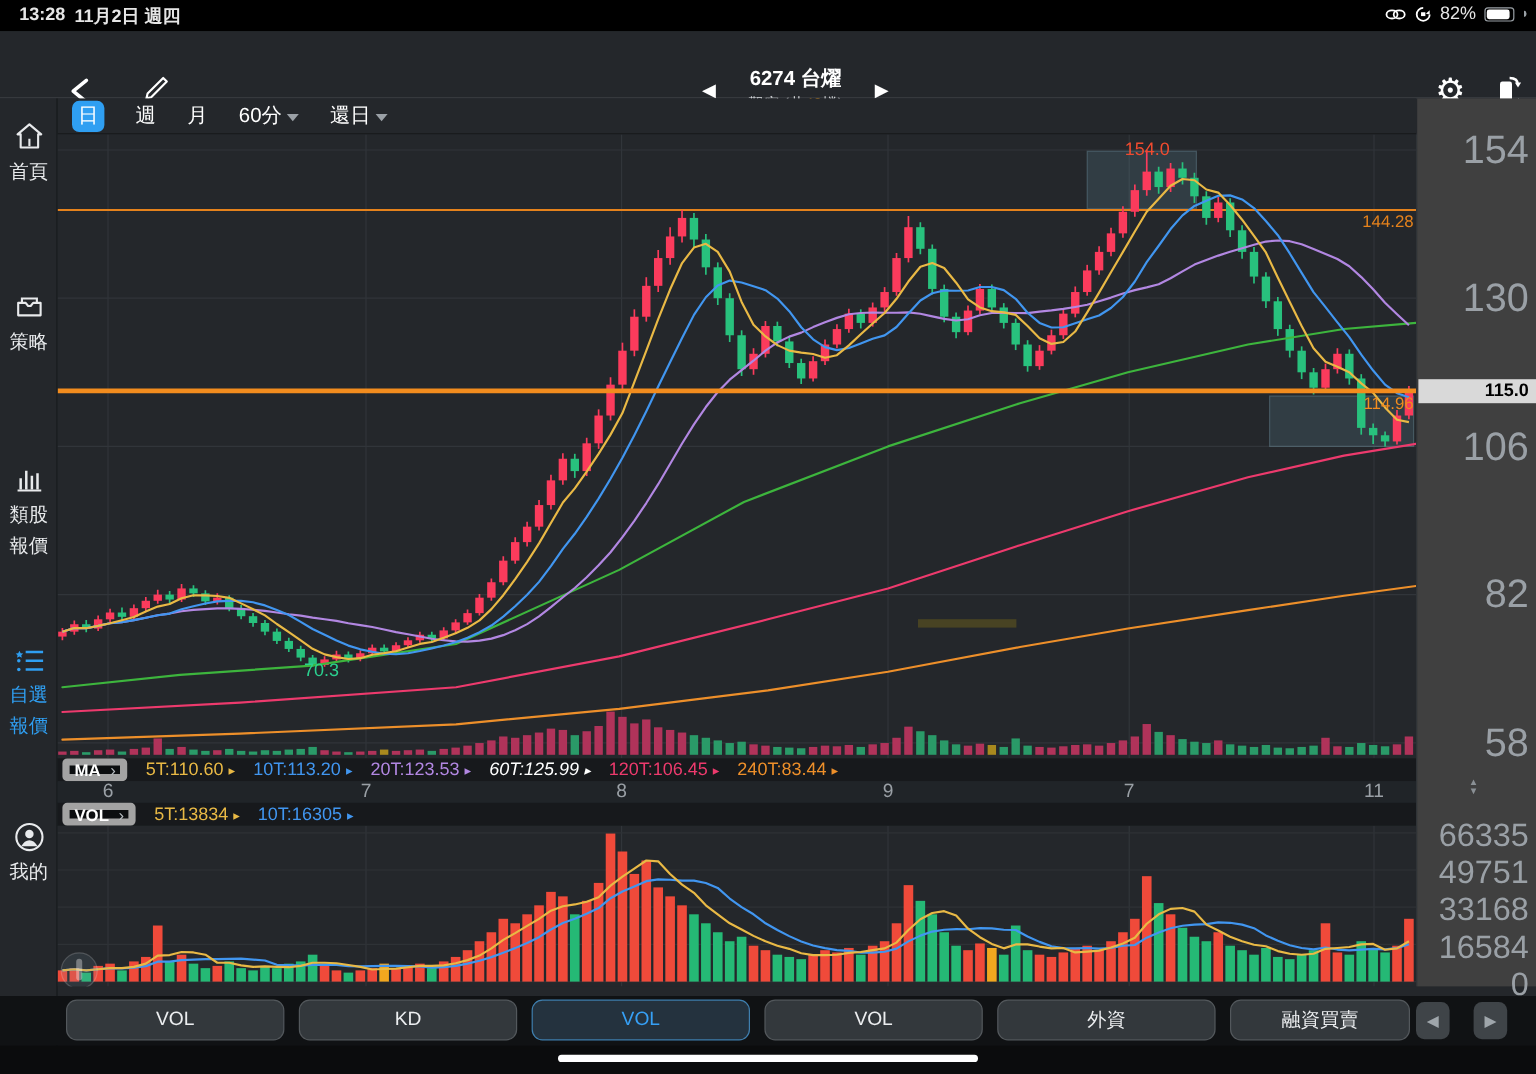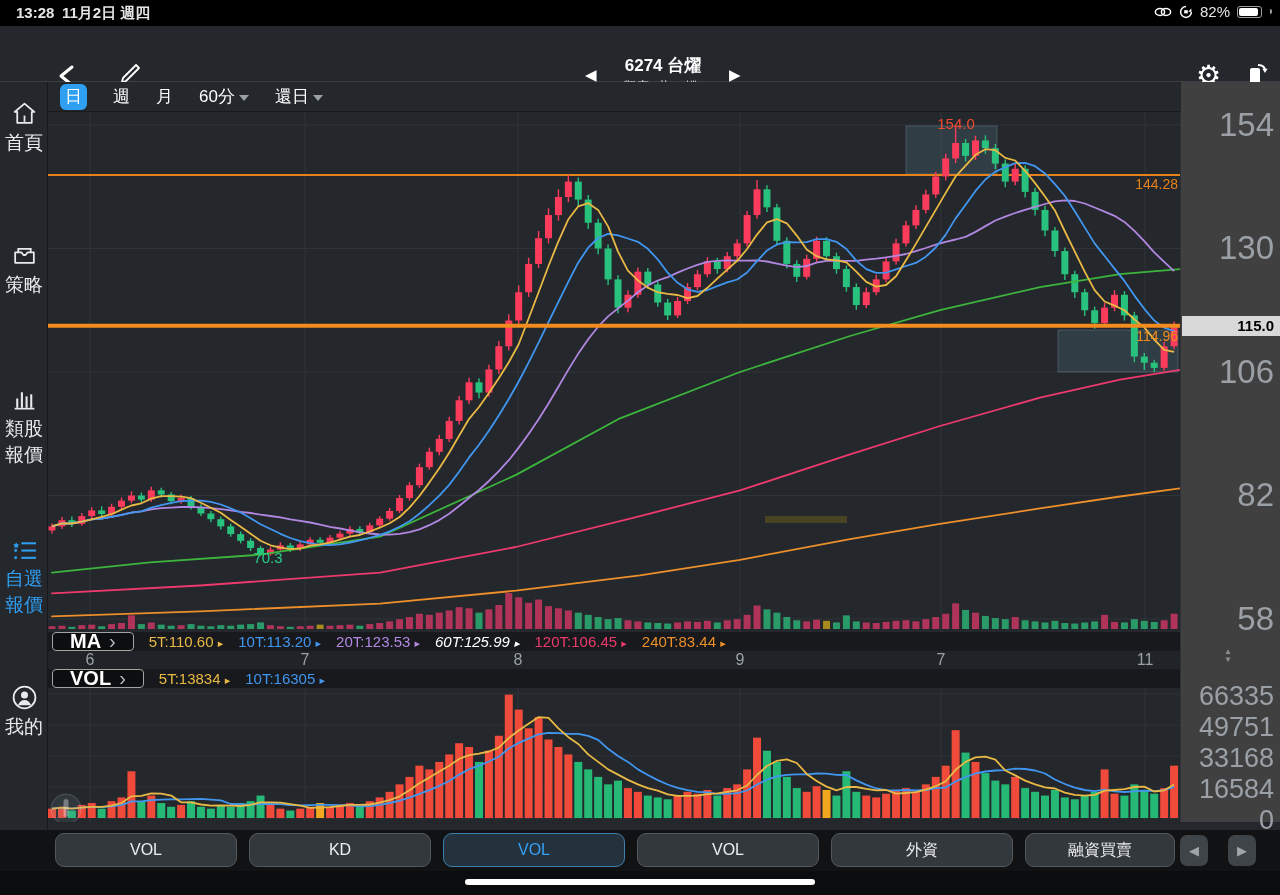--- a/index.html
+++ b/index.html
@@ -41,21 +41,21 @@
               border-top:6px solid #9aa0a6; margin-left:4px; margin-top:3px; }
   #auto-widget { position:absolute; left:1250px; top:84px; width:30px; text-align:center; color:#fff; }
   #auto-chevron { width:9px; height:9px; border-left:2px solid #fff; border-top:2px solid #fff;
                   transform:rotate(45deg); margin:0 auto; }
   #auto-text { font-size:8px; font-weight:700; letter-spacing:.5px; margin-top:-2px; }
 
   
   #sidebar { position:absolute; left:0; top:82px; width:48px; height:813px; background:#24272b;
              border-right:1px solid #17191b; }
   .sb-item { position:absolute; left:0; width:48px; text-align:center; cursor:pointer; }
-  .sb-label { font-size:19px; line-height:26px; color:#e8eaec; }
+  .sb-label { font-size:16px; line-height:26px; color:#e8eaec; }
   .sb-item.active .sb-label { color:#2f9ff2; }
 
   
   #main-chart, #vol-chart { position:absolute; left:48px; background:#24272b; }
   #main-chart { top:112px; }
   #vol-chart  { top:688px; }
   #axis-border { position:absolute; left:1180px; top:112px; width:1px; height:710px; background:#2f3337; }
 
   
   #right-panel { position:absolute; left:1181px; top:82px; width:99px; height:740px; background:#404040; }
@@ -65,22 +65,22 @@
                  font-size:15px; font-weight:700; text-align:right; padding:1px 6px 16px 0; }
   #updown-icon { position:absolute; left:1224px; top:648px; color:#8a9095; font-size:8px;
                  line-height:8px; text-align:center; }
 
   
   .legend-row { position:absolute; left:48px; width:1132px; height:19px; background:#17191c;
                 display:flex; align-items:center; font-size:15px; }
   #ma-row  { top:632px; }
   #vol-row { top:669px; }
   .legend-pill { display:flex; align-items:center; justify-content:center; gap:8px;
-                 border:1px solid #a3a3a3; border-radius:4px; background:rgba(5,6,8,.6);
-                 color:#fff; font-size:20px; font-weight:600; height:19px; margin-left:4px; padding:0 17px; }
+                 border:6px solid #a3a3a3; border-radius:4px; background:rgba(5,6,8,.6);
+                 color:#fff; font-size:14px; font-weight:600; height:19px; margin-left:4px; padding:0 4px; }
   .legend-pill .chev { color:#b6bcc0; font-weight:400; }
   .legend-item { margin-left:15px; white-space:nowrap; }
   .legend-item .arr { font-size:11px; }
 
   #xaxis-row { position:absolute; left:48px; top:651px; width:1132px; height:18px; background:#202428; }
   .x-tick { position:absolute; top:0; transform:translateX(-50%); color:#9aa0a6; font-size:16px; }
 
   
   #toolbar { position:absolute; left:0; top:830px; width:1280px; height:41px; background:#101214; }
   .tb-btn { position:absolute; top:3px; height:34px; border:1px solid #53585c; border-radius:9px;

